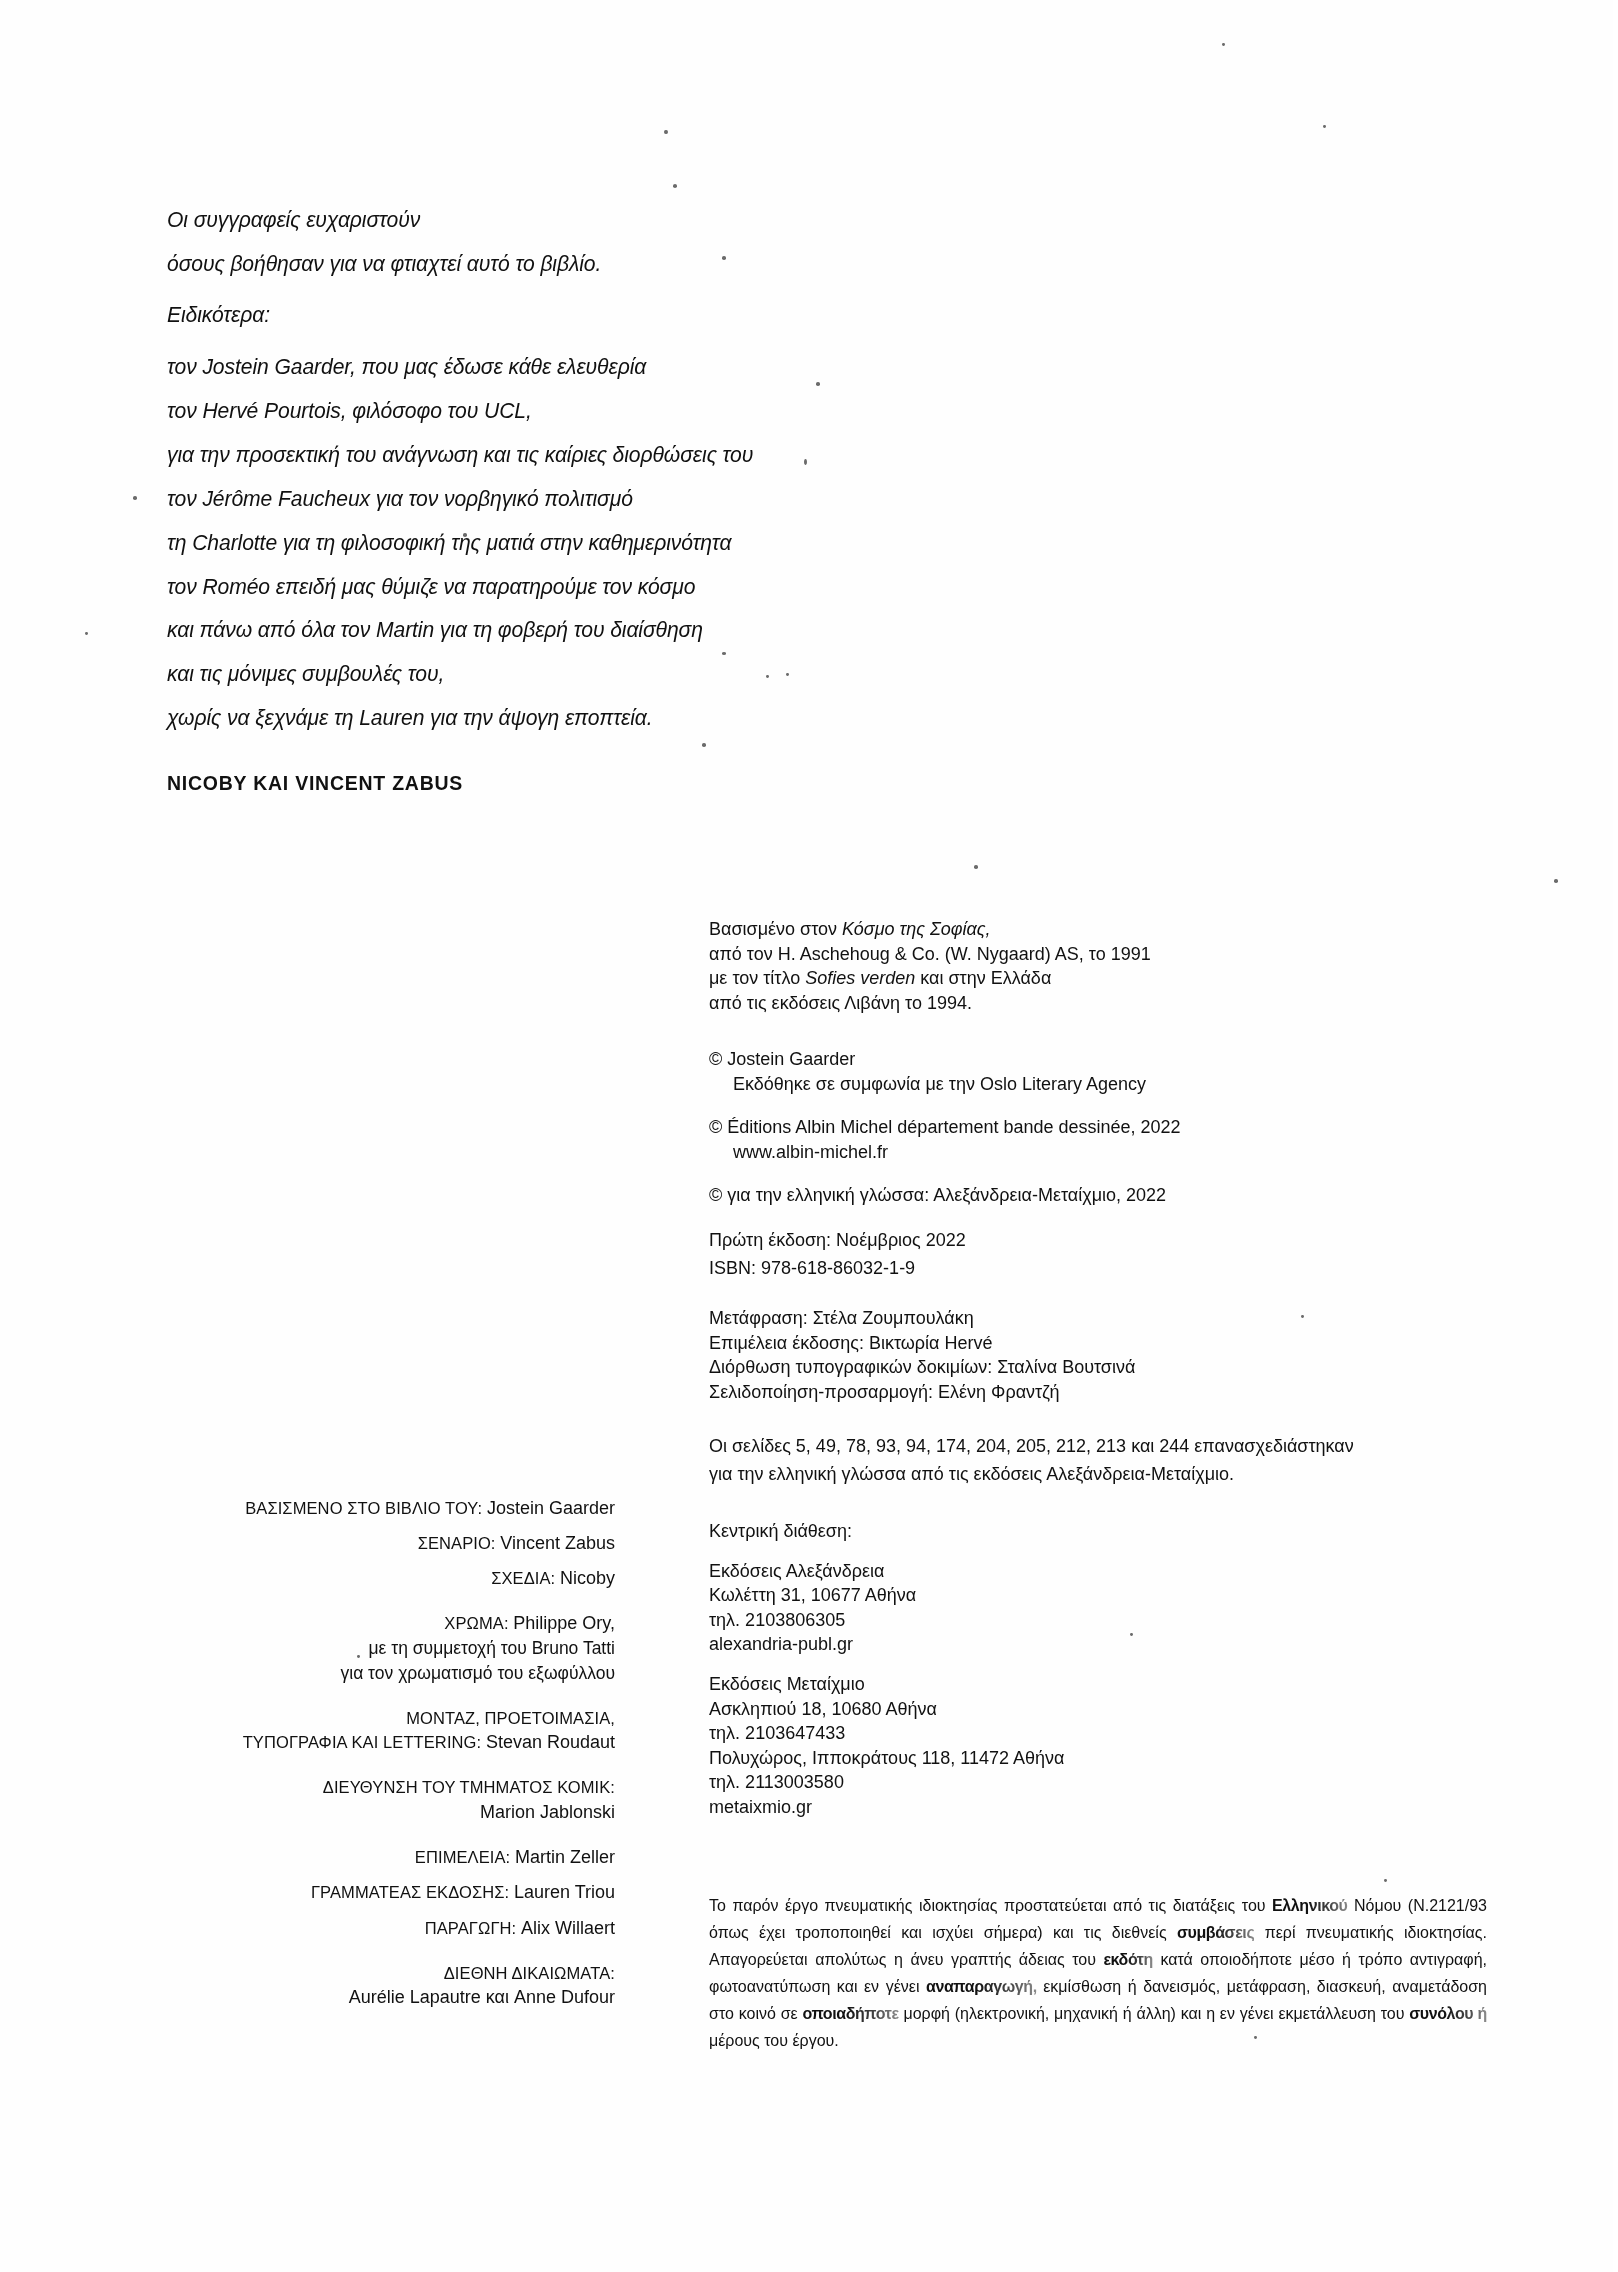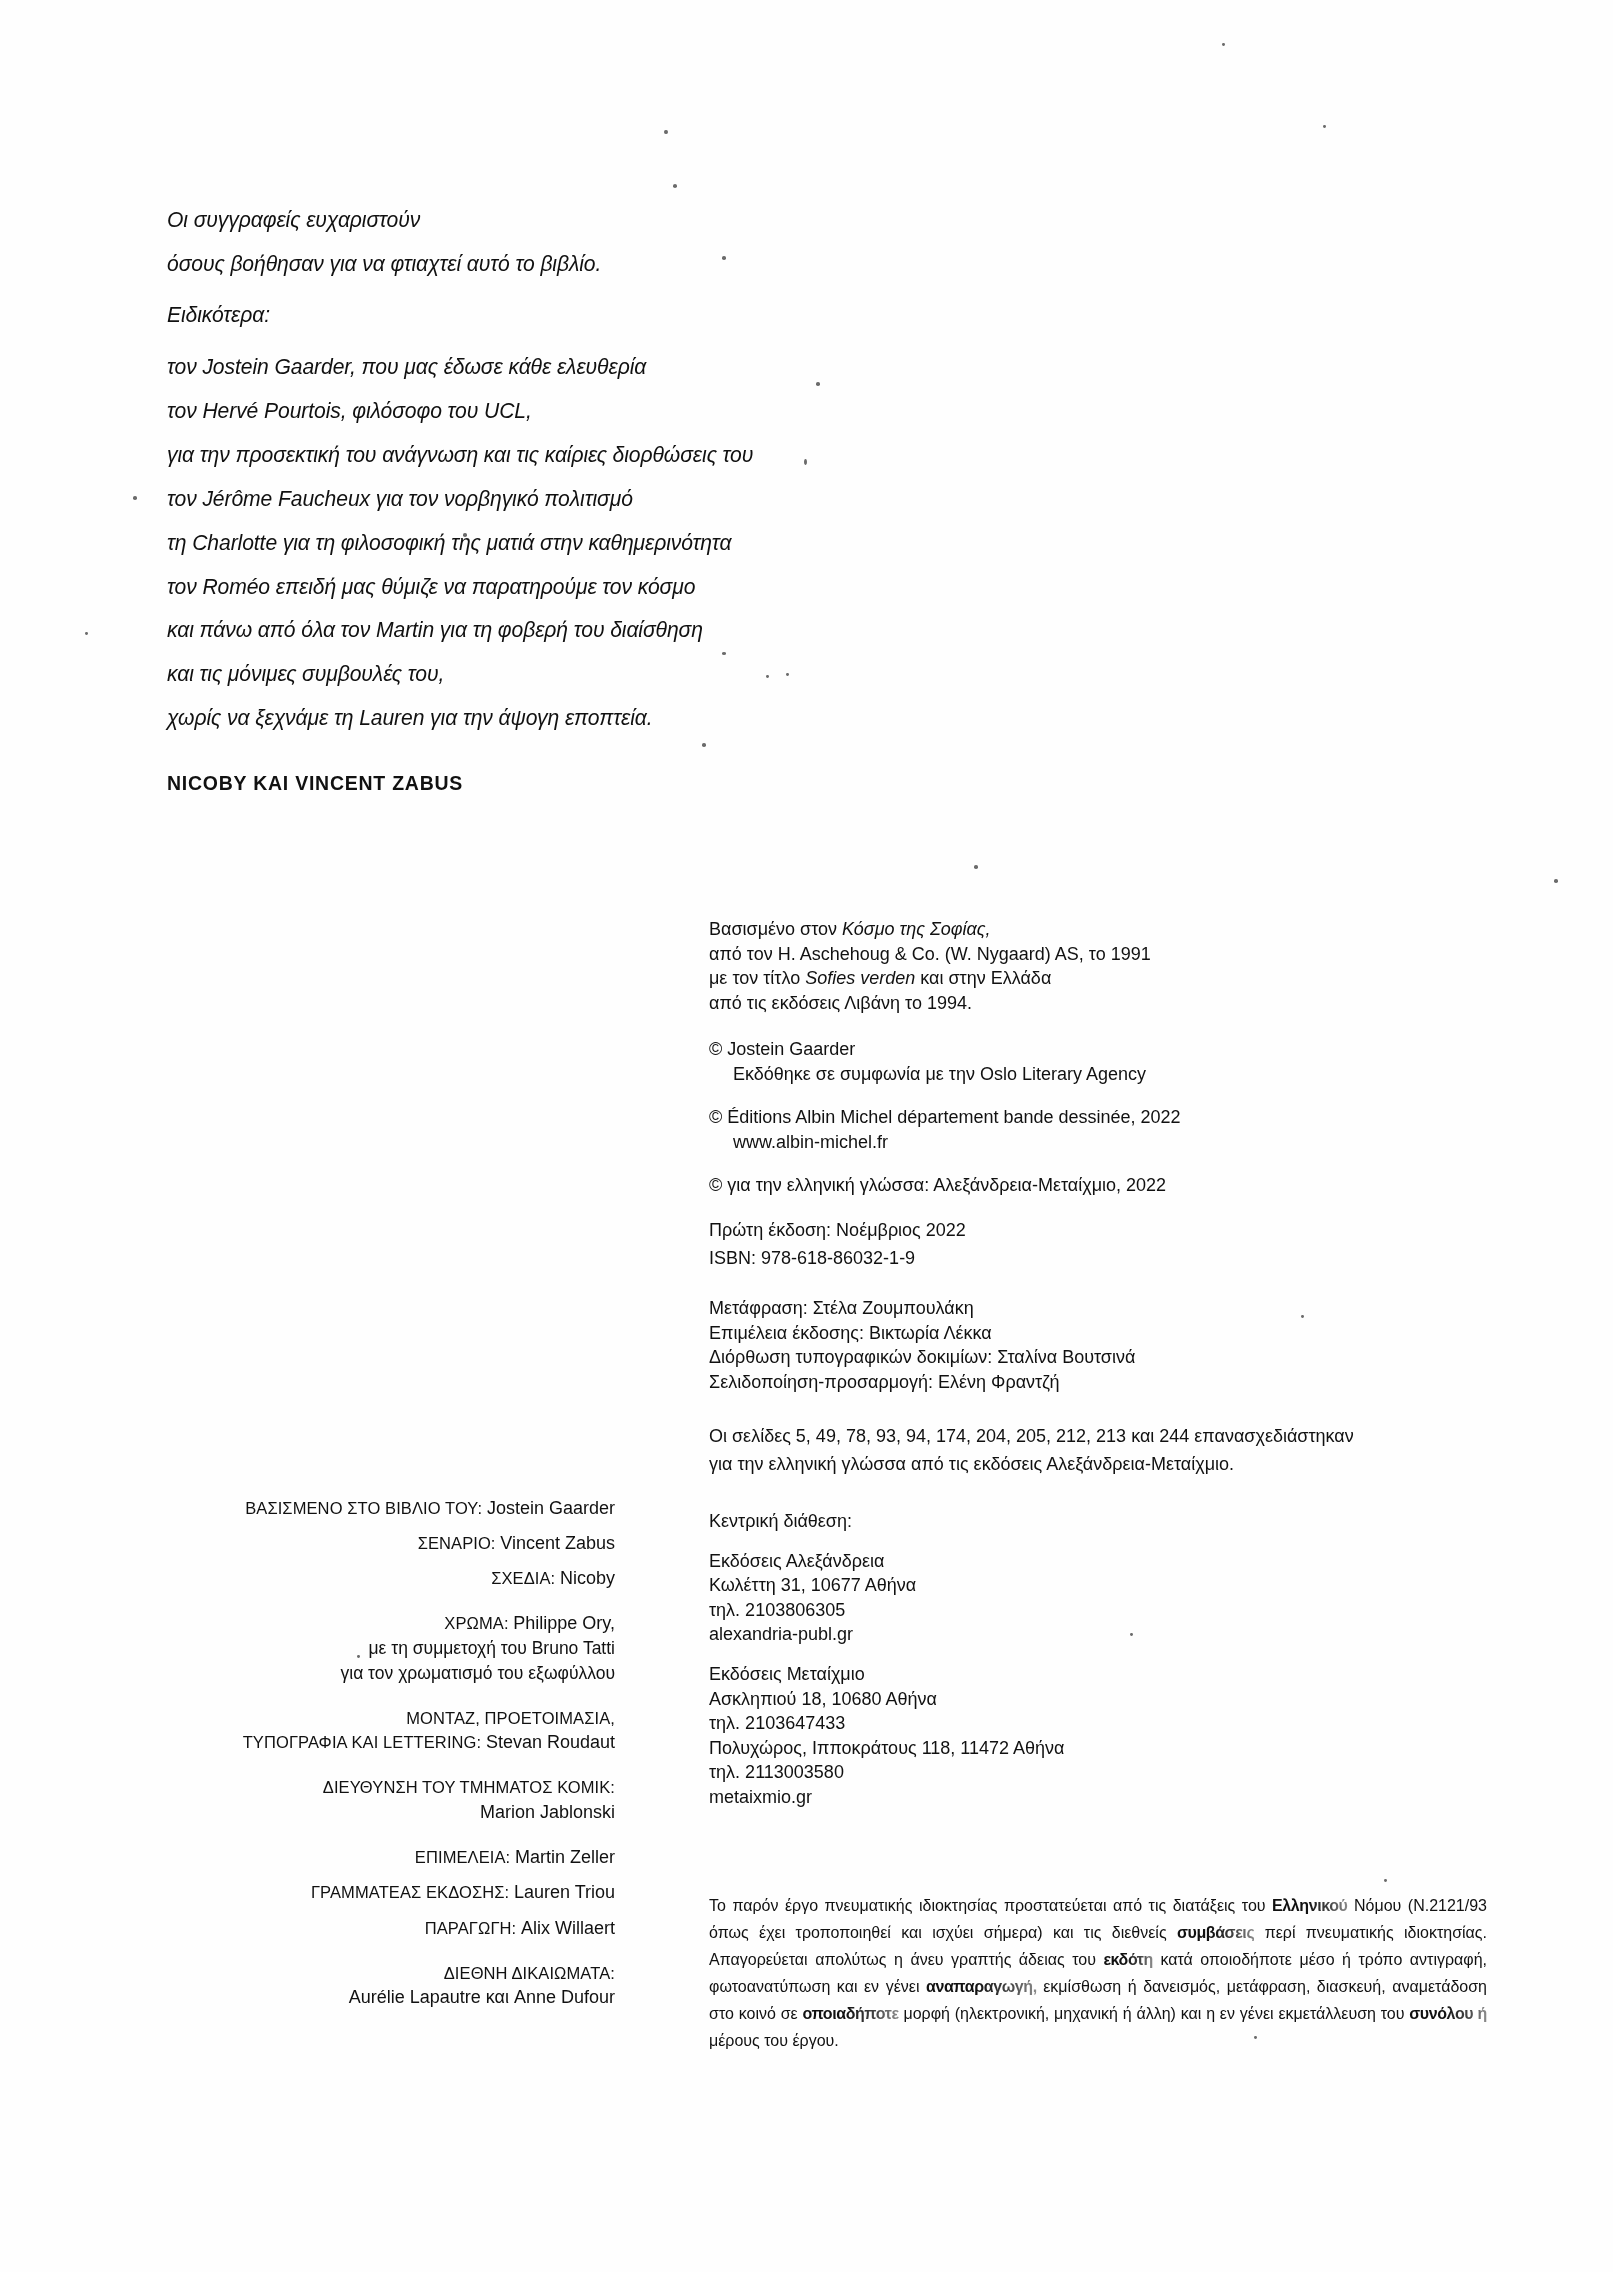--- a/index.html
+++ b/index.html
@@ -92,21 +92,21 @@
   .rightcol .sec.pages { margin-top: 7px; margin-bottom: 31px; }
   .rightcol .sec.pages .ln { line-height: 28px; }
   .rightcol .sec.dist .ln { line-height: 24.5px; }
   .rightcol .sec.dist .grp { margin-bottom: 15.4px; }
   .rightcol .sec.dist .grp:last-child { margin-bottom: 0; }
   .rightcol .sec.firsted { margin-bottom: 24px; }
   .rightcol .sec.firsted .ln { line-height: 28px; }
   .rightcol .sec.staff { margin-bottom: 28px; }
   .rightcol .sec.staff .ln { line-height: 24.5px; }
   .rightcol .sec.origin .ln { line-height: 24.5px; }
-  .rightcol .sec.origin { margin-bottom: 22px; }
+  .rightcol .sec.origin { margin-bottom: 32px; }
   .rightcol .sec.rights .ln { line-height: 25px; }
   .rightcol .sec.rights { margin-bottom: 18px; }
 
   
   .legal {
     position: absolute;
     left: 709px;
     top: 1892px;
     width: 778px;
     font-size: 16px;
@@ -246,21 +246,21 @@
       <div class="ln">© για την ελληνική γλώσσα: Αλεξάνδρεια-Μεταίχμιο, 2022</div>
     </div>
 
     <div class="sec firsted">
       <div class="ln">Πρώτη έκδοση: Νοέμβριος 2022</div>
       <div class="ln">ISBN: 978-618-86032-1-9</div>
     </div>
 
     <div class="sec staff">
       <div class="ln">Μετάφραση: Στέλα Ζουμπουλάκη</div>
-      <div class="ln">Επιμέλεια έκδοσης: Βικτωρία Λέκκα</div>
+      <div class="ln">Επιμέλεια έκδοσης: Βικτωρία Hervé</div>
       <div class="ln">Διόρθωση τυπογραφικών δοκιμίων: Σταλίνα Βουτσινά</div>
       <div class="ln">Σελιδοποίηση-προσαρμογή: Ελένη Φραντζή</div>
     </div>
 
     <div class="sec pages">
       <div class="ln">Οι σελίδες 5, 49, 78, 93, 94, 174, 204, 205, 212, 213 και 244 επανασχεδιάστηκαν</div>
       <div class="ln">για την ελληνική γλώσσα από τις εκδόσεις Αλεξάνδρεια-Μεταίχμιο.</div>
     </div>
 
     <div class="sec dist">

